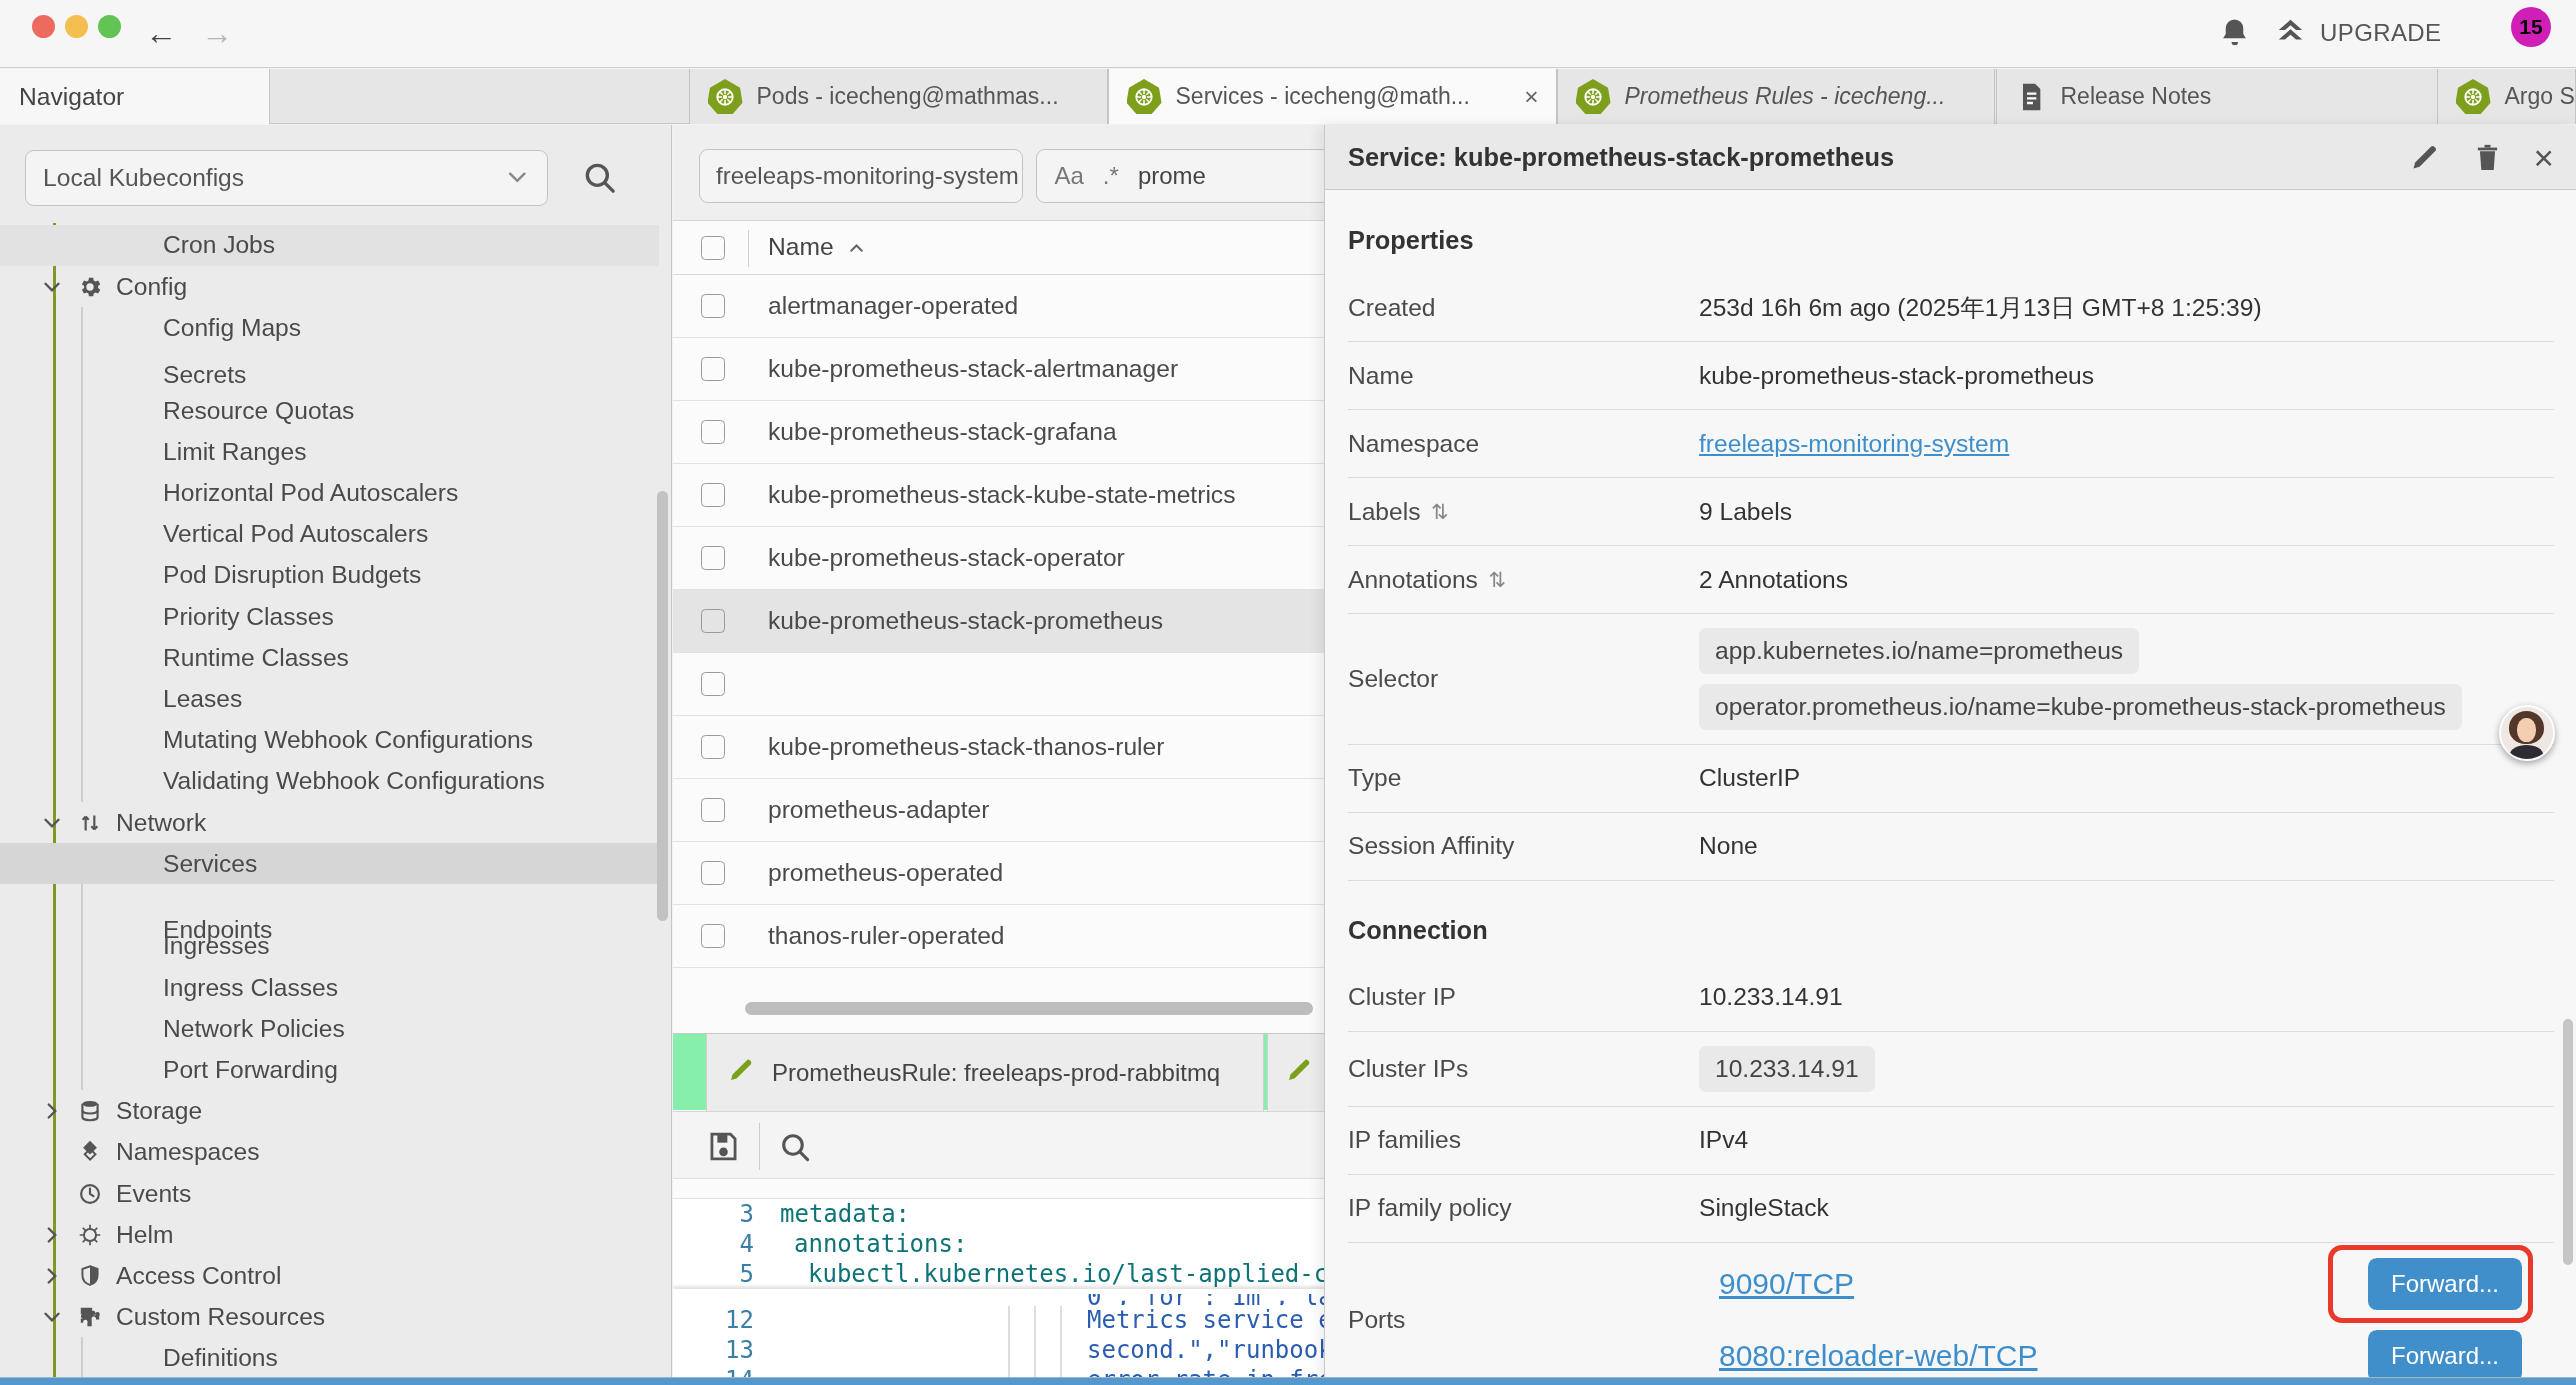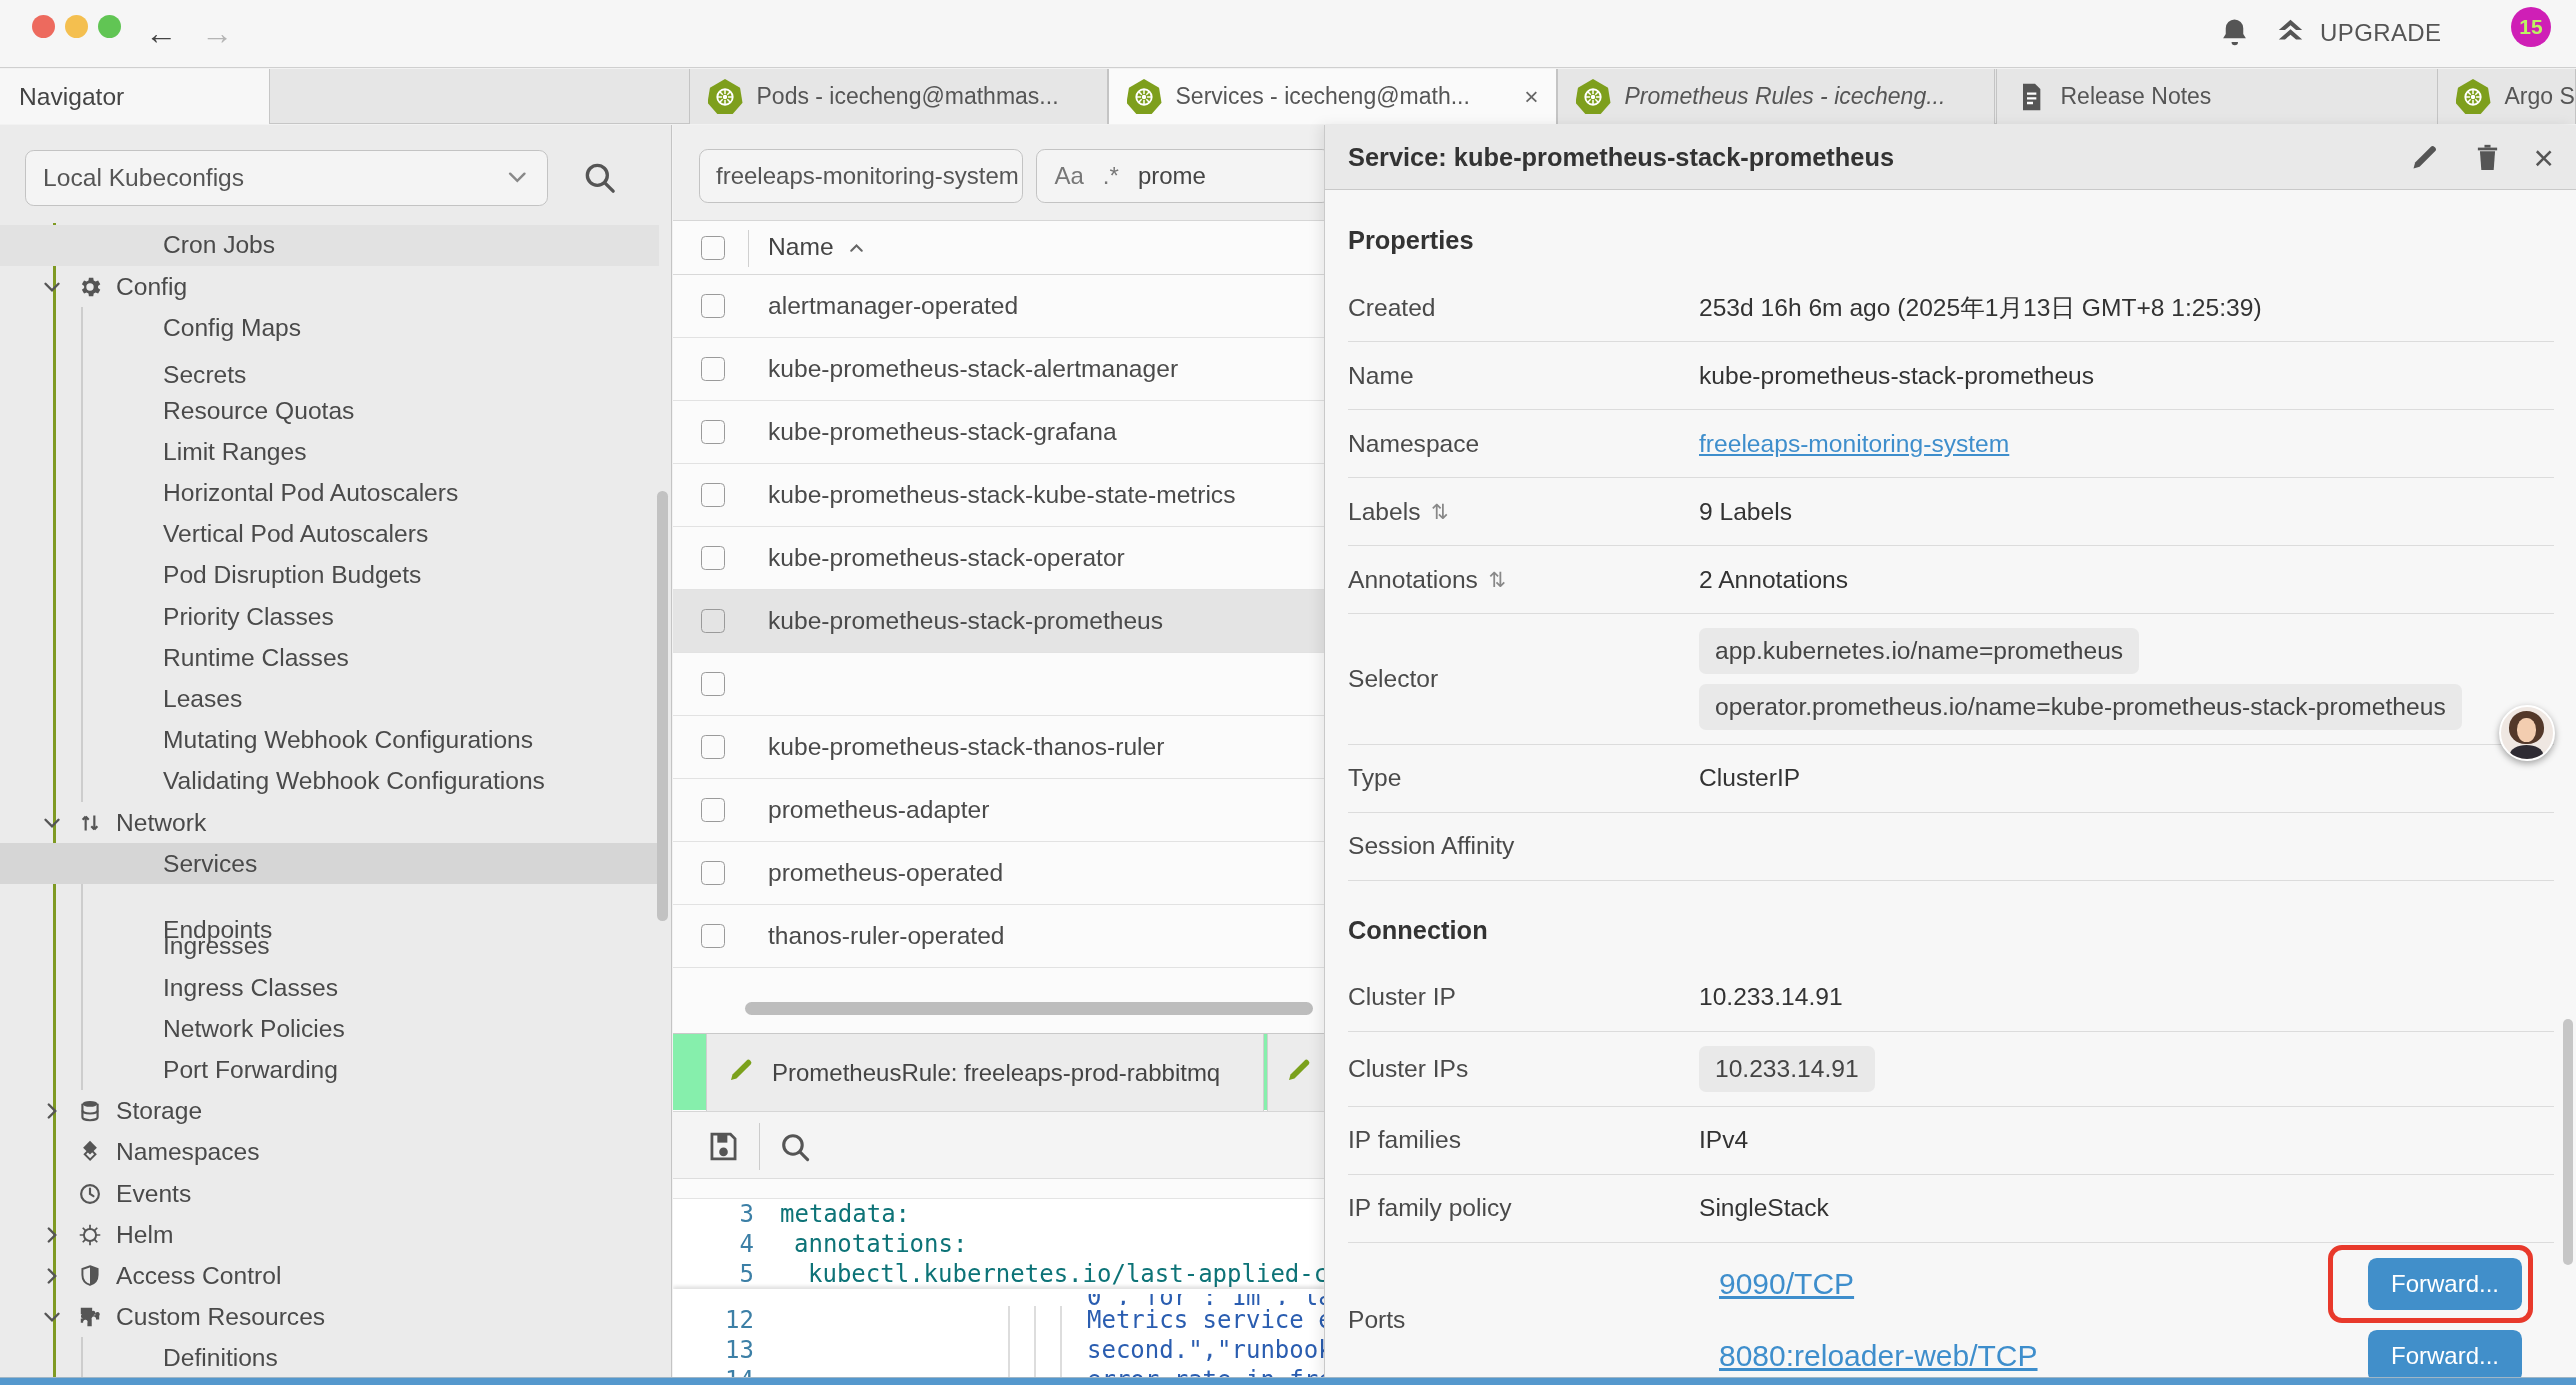--- a/index.html
+++ b/index.html
@@ -5,21 +5,21 @@
   html,body{margin:0;padding:0;background:#d0d0d0;}
   *{box-sizing:border-box;}
   .win{position:relative;width:2576px;height:1385px;background:#f2f2f2;overflow:hidden;
        font-family:"Liberation Sans",sans-serif;color:#444;}
 
   
   .titlebar{position:absolute;left:0;top:0;width:2576px;height:68px;background:#f6f6f6;border-bottom:0.9px solid #cfcfcf;}
   .light{position:absolute;top:15px;width:23px;height:23px;border-radius:50%;}
   .nav-arrow{position:absolute;top:10.5px;font-size:32px;line-height:44px;width:44px;text-align:center;}
   .upgrade-label{position:absolute;top:19px;font-size:24px;letter-spacing:0.4px;color:#555;}
-  .badge{position:absolute;top:7px;width:40px;height:40px;border-radius:50%;background:#cf1fb6;color:#bef264;
+  .badge{position:absolute;top:7px;width:40px;height:40px;border-radius:50%;background:#cf1fb6;color:#000000;
          font-size:21px;font-weight:bold;display:flex;align-items:center;justify-content:center;}
   .ticon{position:absolute;width:35px;height:35px;}
   .ticon svg{width:100%;height:100%;}
 
   
   .tabstrip{position:absolute;left:0;top:69px;width:2576px;height:55px;background:#e6e6e6;border-bottom:0.9px solid #c6c6c6;}
   .navtab{position:absolute;left:0;top:0;width:270px;height:55px;background:#f7f7f7;border-right:0.9px solid #c6c6c6;
           display:flex;align-items:center;padding-left:19px;font-size:24.6px;color:#444;}
   .etab{position:absolute;top:0;height:55px;background:#e6e6e6;border-right:0.9px solid #c4c4c4;border-left:0.9px solid #c4c4c4;
         display:flex;align-items:center;gap:14px;padding:0 17.5px;font-size:23px;color:#555;overflow:hidden;white-space:nowrap;}
@@ -585,20 +585,21 @@
             <div><span class="pill">app.kubernetes.io/name=prometheus</span></div>
             <div><span class="pill">operator.prometheus.io/name=kube-prometheus-stack-prometheus</span></div>
           </div>
         </div>
         <div class="drow">
           <div class="dlabel">Type</div>
           <div class="dvalue">ClusterIP</div>
         </div>
         <div class="drow">
           <div class="dlabel">Session Affinity</div>
+          <div class="dvalue">None</div>
         </div>
         <div class="sec-head">Connection</div>
         <div class="drow">
           <div class="dlabel">Cluster IP</div>
           <div class="dvalue">10.233.14.91</div>
         </div>
         <div class="drow">
           <div class="dlabel">Cluster IPs</div>
           <div class="dvalue">
             <div><span class="pill">10.233.14.91</span></div>

